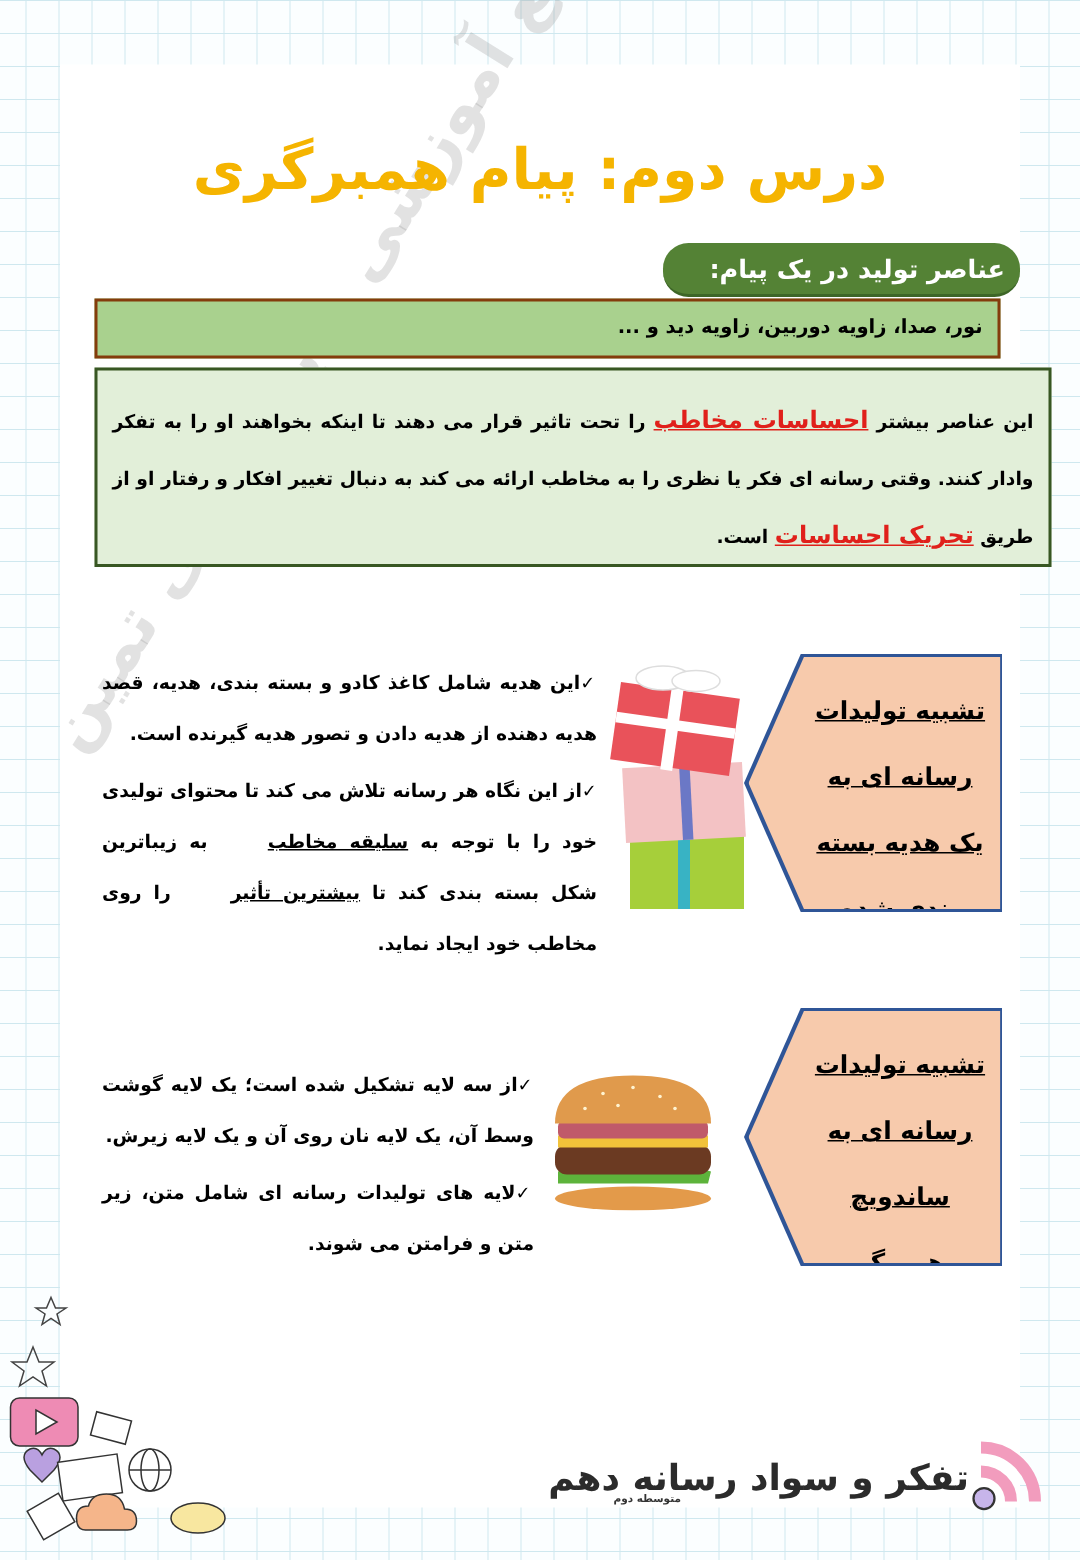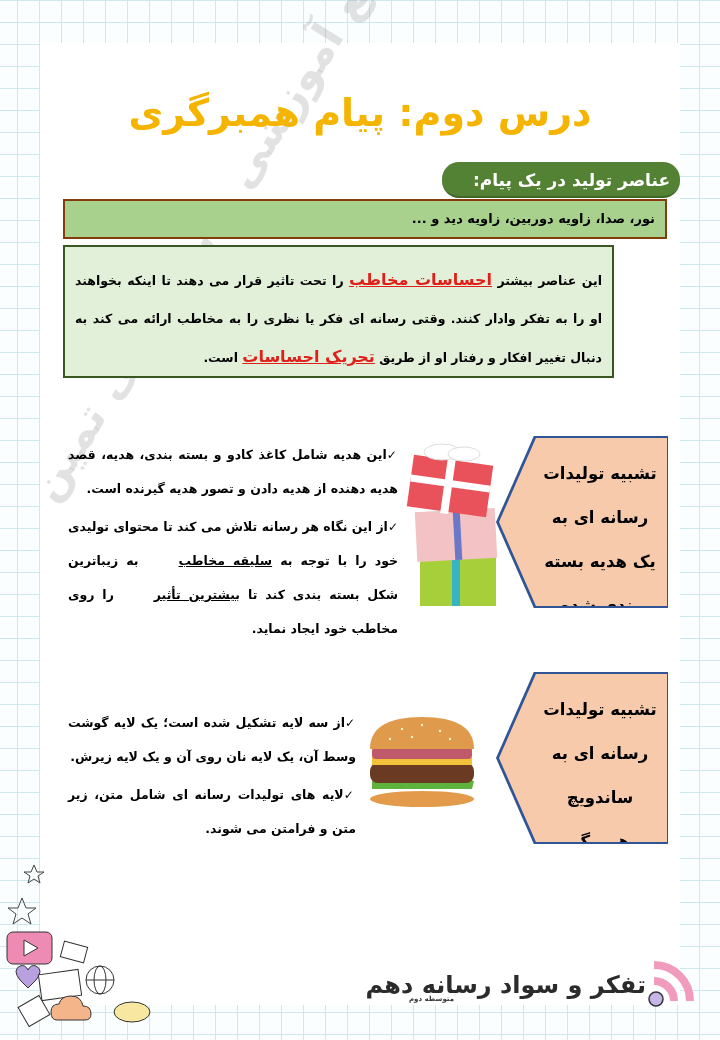--- a/index.html
+++ b/index.html
@@ -29,37 +29,37 @@
       border-bottom: 2px solid #3d6627;
       border-radius: 17px;
     }
     .elements-box {
       position: absolute; left: 63px; top: 199px; width: 604px; height: 40px;
       background: #a9d18e; border: 2px solid #843c0c; box-sizing: border-box;
       direction: rtl; font-size: 13px; font-weight: bold; line-height: 36px;
       padding-right: 10px; color: #000; padding-left: 30px;
     }
     .desc-box {
-      position: absolute; left: 63px; top: 245px; width: 551px; height: 133px;
+      position: absolute; left: 63px; top: 245px; width: 638px; height: 133px;
       background: #e2efd9; border: 2px solid #385723; box-sizing: border-box;
       direction: rtl; font-size: 12.5px; font-weight: bold; color: #000;
       padding: 14px 10px 0 10px; line-height: 38px; text-align: justify;
     }
     .hl { color: #e0201b; text-decoration: underline; font-size: 16px; }
     .u { text-decoration: underline; margin-left: 32px; }
     .hexbox {
       position: absolute; width: 168px; background: #f7caac; direction: rtl;
       font-weight: bold; color: #000; text-align: center; font-size: 16.5px;
       clip-path: polygon(22% 0, 100% 0, 100% 100%, 22% 100%, 0 50%);
     }
     .hexbox-border {
       position: absolute; width: 172px; background: #2f5597;
       clip-path: polygon(22% 0, 100% 0, 100% 100%, 22% 100%, 0 50%);
     }
-    .hexbox .inner { padding: 14px 6px 0 40px; line-height: 44px; }
+    .hexbox .inner { padding: 14px 6px 0 40px; line-height: 44px; text-decoration: underline; }
     .bullets {
       position: absolute; direction: rtl; font-size: 12.5px; font-weight: bold;
       color: #000; text-align: justify; line-height: 34px;
     }
     .bullets p { margin: 0 0 4px 0; }
     .check { font-weight: normal; font-size: 12px; }
     .illus { position: absolute; }
     .watermark {
       position: absolute; left: 40px; top: 470px; direction: rtl;
       font-size: 44px; color: rgba(150,150,150,0.28); font-weight: bold;

